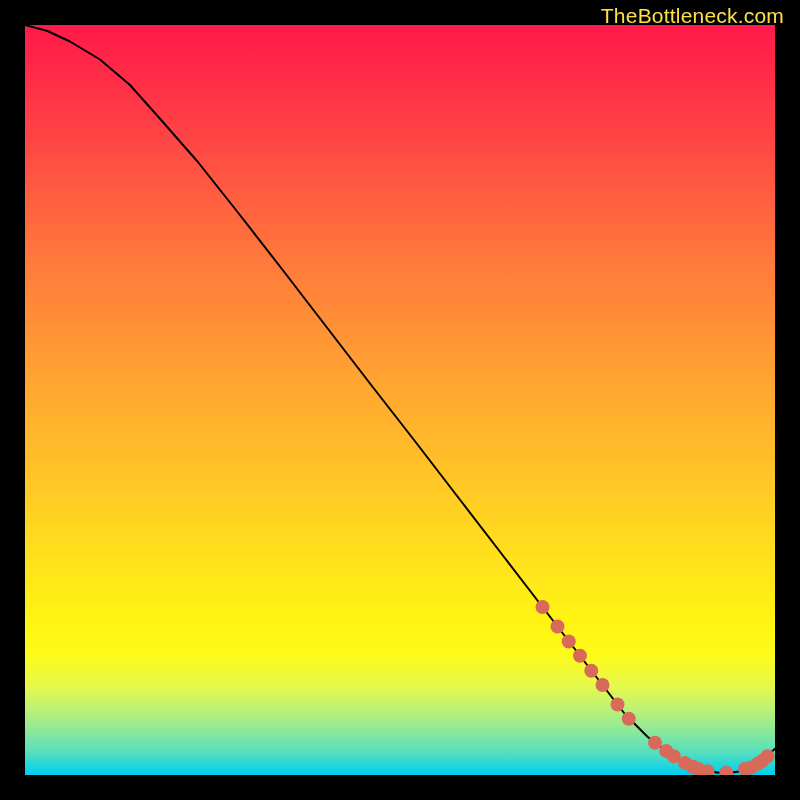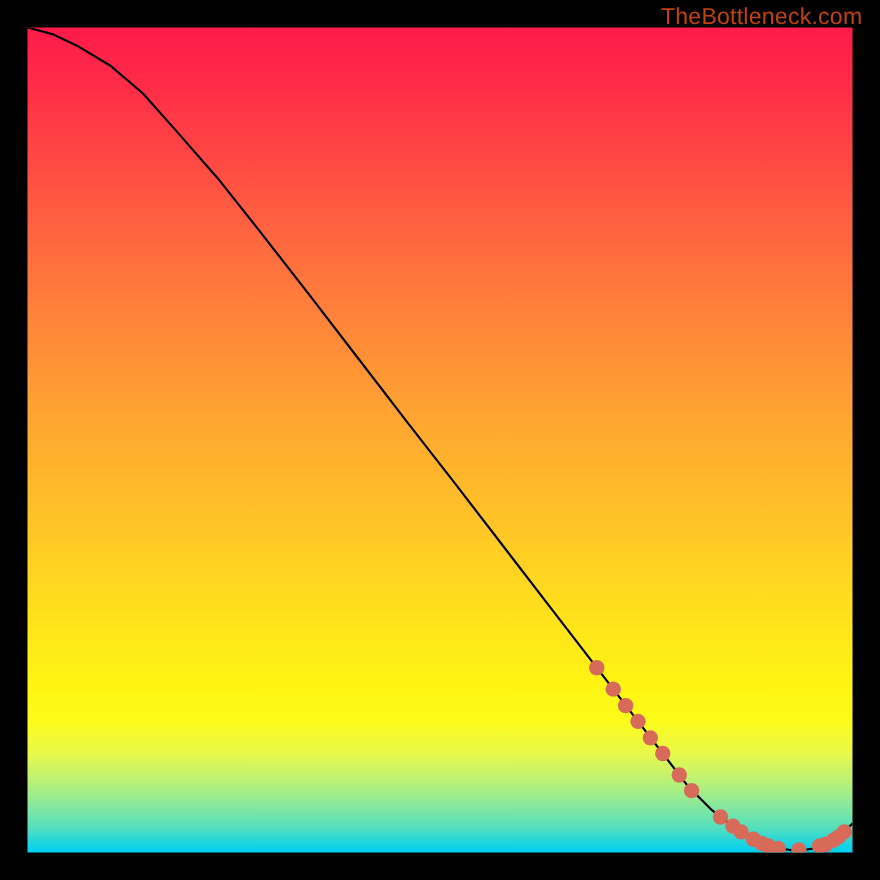--- a/index.html
+++ b/index.html
@@ -8,21 +8,21 @@
     height: 800px;
     background: #000;
     position: relative;
     font-family: Arial, sans-serif;
     overflow: hidden;
   }
   .watermark {
     position: absolute;
     top: 4px;
     right: 16px;
-    color: #c2410c;
+    color: #fde047;
     font-size: 21px;
     font-weight: 500;
     letter-spacing: 0.2px;
     z-index: 10;
   }
   .plot-area {
     position: absolute;
     left: 25px;
     top: 25px;
     width: 750px;

